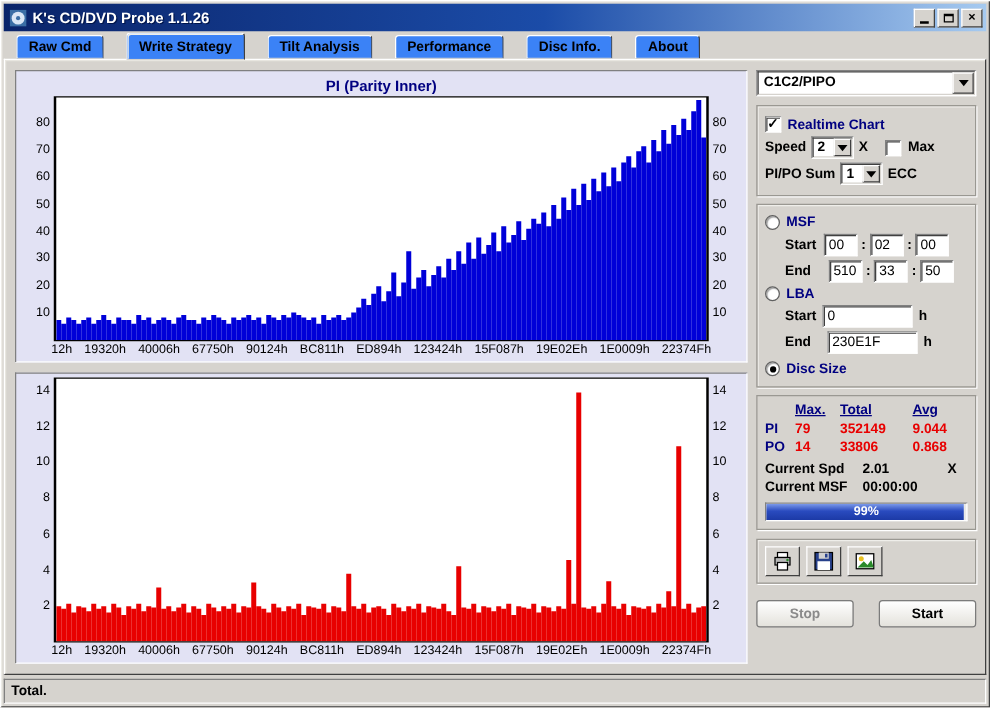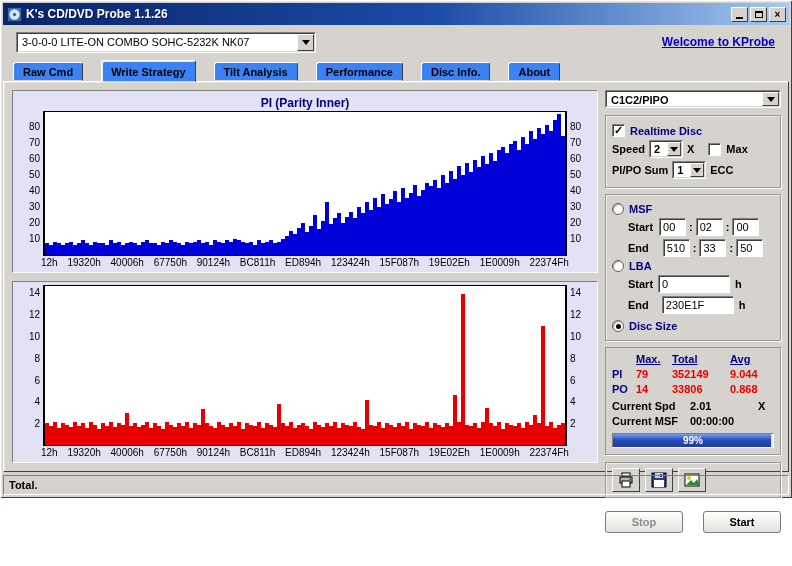--- a/index.html
+++ b/index.html
@@ -1,17 +1,17 @@
 <!DOCTYPE html>
 <html><head>
 <meta charset="utf-8">
 <style>
   * { box-sizing: border-box; margin: 0; padding: 0; }
   html,body { width:792px; height:566px; overflow:hidden; font-family:"Liberation Sans", sans-serif; }
-  .win { width:792px; height:498px; background:#d6d3ce; padding:3px; display:flex; flex-direction:column;
+  .win { width:792px; height:566px; background:#d6d3ce; padding:3px; display:flex; flex-direction:column;
          box-shadow: inset 1px 1px 0 #ffffff, inset -1px -1px 0 #404040, inset 2px 2px 0 #e8e6e0; }
   
   .titlebar { height:22px; background:linear-gradient(90deg,#0a246a 0%,#1b4ca8 55%,#a6caf0 100%);
               display:flex; align-items:center; padding:0 3px 0 4px; flex:0 0 22px; }
   .app-icon { width:15px; height:15px; margin-right:4px; display:inline-flex; }
   .title-text { color:#fff; font-weight:bold; font-size:12px; flex:1; text-shadow:1px 1px 0 #00154a; white-space:nowrap; }
   .tb-btns { display:flex; gap:2px; }
   .tbtn { width:17px; height:15px; background:#d6d3ce; border:1px solid; border-color:#fff #404040 #404040 #fff;
           display:flex; align-items:center; justify-content:center; font-size:10px; font-weight:bold; color:#000; cursor:default; }
   .tbtn .min-glyph { width:7px; height:2px; background:#000; margin-top:7px; }
@@ -107,31 +107,20 @@
         </span>
       <span class="tbtn">
           <span class="max-glyph"></span>
         </span>
       <span class="tbtn">
           <span>×</span>
         </span>
     </span>
   </div>
 
-  <div class="toolbar">
-    <div class="combo drive-combo">
-      <div class="combo-inner">
-        <span class="combo-text">3-0-0-0 LITE-ON COMBO SOHC-5232K NK07</span>
-        <span class="combo-btn">
-            <span class="arrow-down"></span>
-          </span>
-      </div>
-    </div>
-    <a class="welcome-link">Welcome to KProbe</a>
-  </div>
 
   <div class="tabs">
     <div class="tab">Raw Cmd</div>
     <div class="tab active">Write Strategy</div>
     <div class="tab">Tilt Analysis</div>
     <div class="tab">Performance</div>
     <div class="tab">Disc Info.</div>
     <div class="tab">About</div>
   </div>
 
@@ -492,21 +481,21 @@
               <span class="arrow-down"></span>
             </span>
         </div>
       </div>
 
       <div class="group">
         <div class="row">
           <span class="checkbox">
               <span>✓</span>
             </span>
-          <span class="navy">Realtime Disc</span>
+          <span class="navy">Realtime Chart</span>
         </div>
         <div class="row">
           <span>Speed</span>
           <div class="combo mini-combo">
             <div class="combo-inner">
               <span class="combo-text">2</span>
               <span class="combo-btn">
                   <span class="arrow-down"></span>
                 </span>
             </div>

